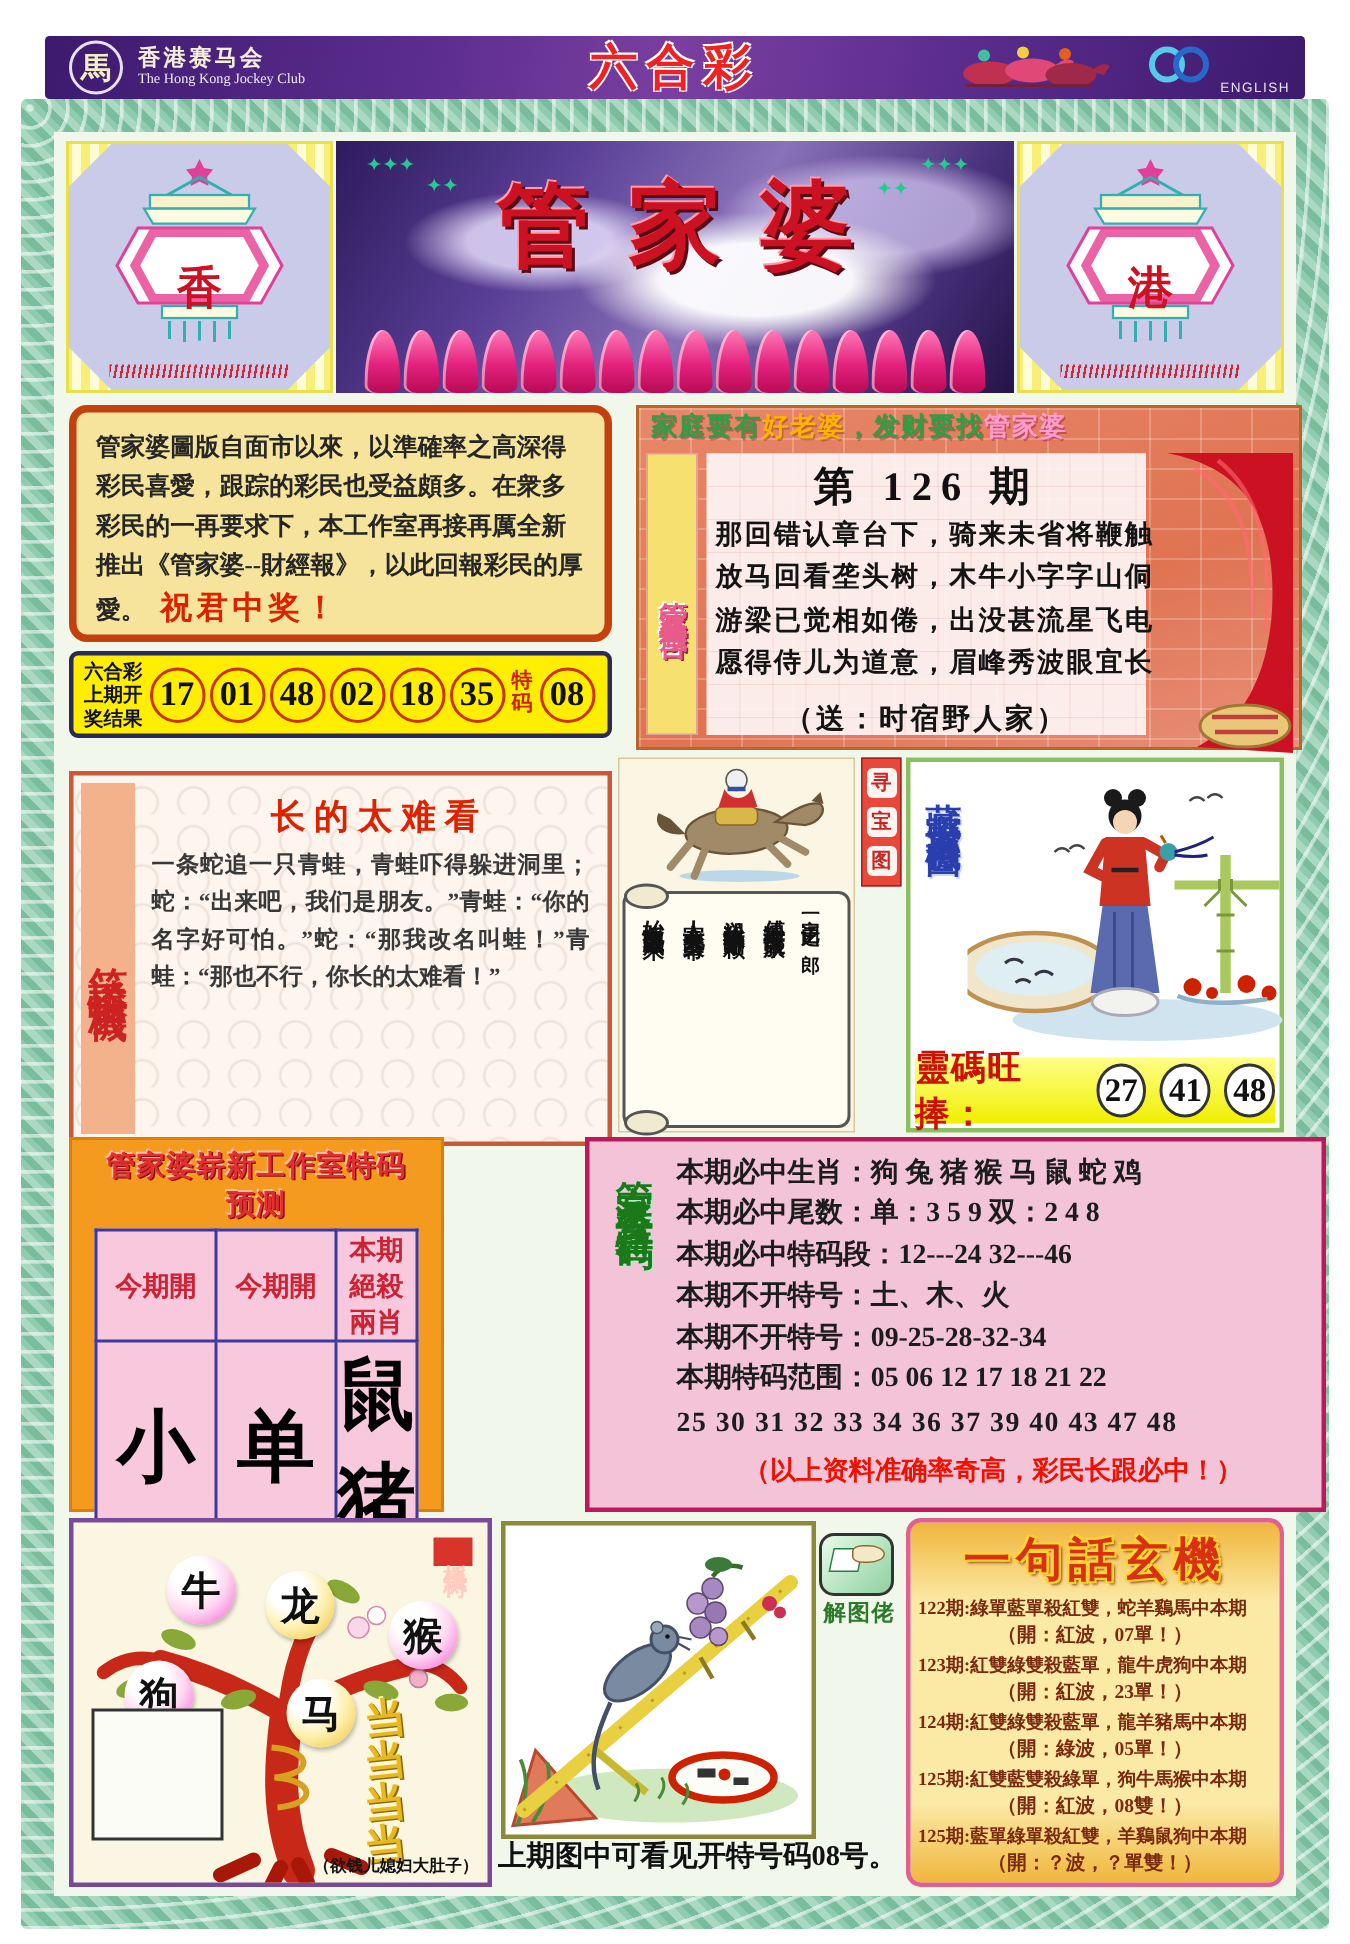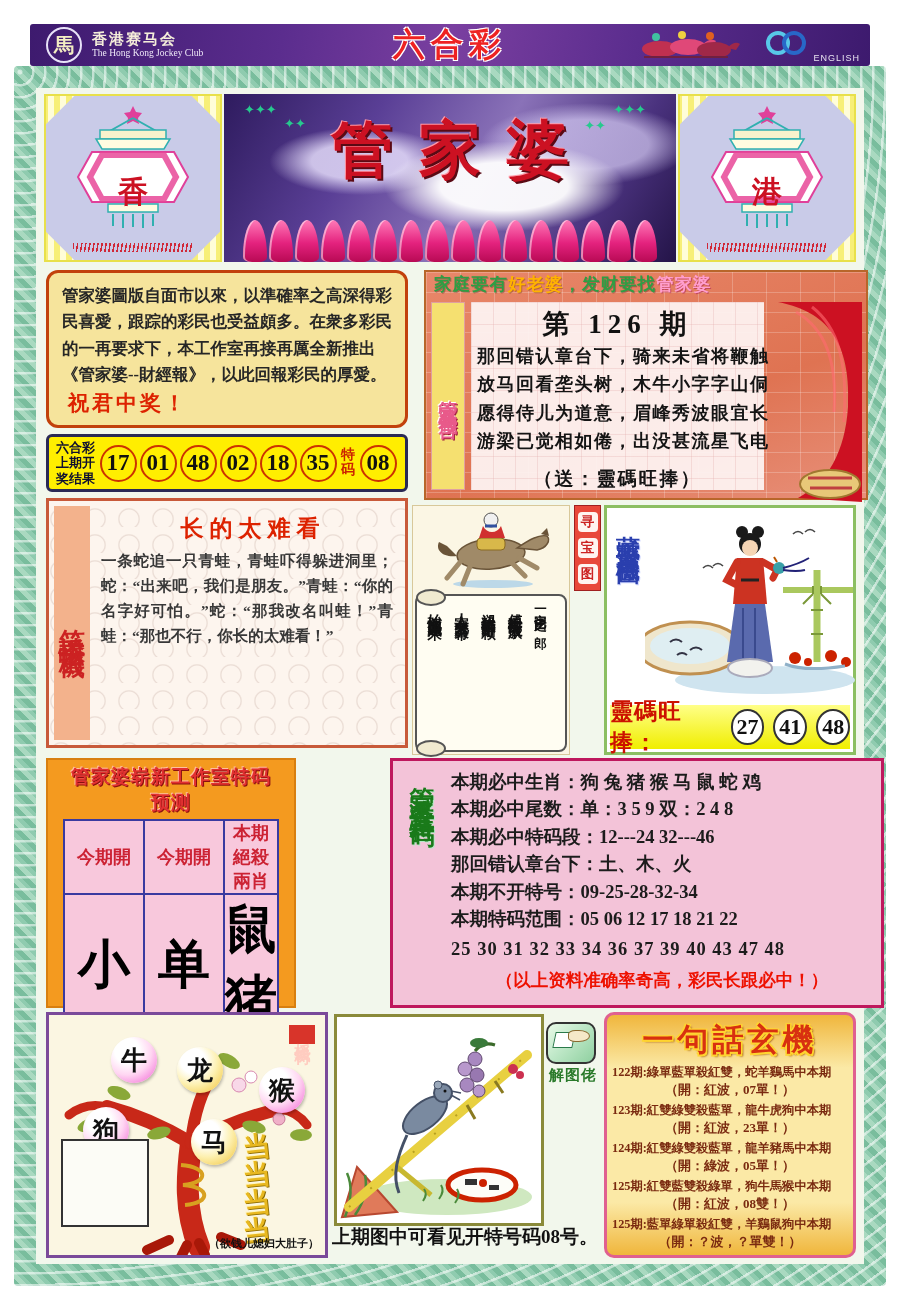--- a/index.html
+++ b/index.html
@@ -58,21 +58,21 @@
              text-shadow:-1px -1px 0 #fff,1px -1px 0 #fff,-1px 1px 0 #fff,1px 1px 0 #fff; }
   .spark { position:absolute; color:#27c98e; font-size:13px; }
   .petal-row { position:absolute; left:0; right:0; bottom:0; height:44px; display:flex; justify-content:center; gap:2px; align-items:flex-end; }
   .petal { width:24px; height:42px; background:linear-gradient(180deg,#ff7ab8 0%,#e4227e 55%,#b80a54 100%);
            border-radius:50% 50% 30% 30% / 85% 85% 12% 12%; box-shadow:inset 2px 0 0 rgba(255,255,255,.5); }
 
   
   .abox { position:absolute; }
 
   
-  .intro { left:46px; top:270px; width:362px; height:158px; background:#f6e49c; border:3px solid #c2410c;
+  .intro { left:46px; top:270px; width:362px; height:158px; background:#f6e49c; border:5px solid #c2410c;
            border-radius:12px; padding:10px 13px 6px 13px; }
   .intro-text { font-size:16.5px; font-weight:bold; color:#262626; line-height:1.6; text-align:justify; display:inline; }
   .intro-wish { display:inline; color:#dd2200; font-size:21px; font-weight:bold; letter-spacing:3px; margin-left:6px; }
 
   
   .draw { left:46px; top:434px; width:362px; height:58px; background:#ffee00; border:3px solid #2a2a55;
           border-radius:6px; display:flex; align-items:center; padding:0 4px; }
   .draw-label { font-size:13px; font-weight:bold; color:#101030; line-height:1.2; margin:0 3px; white-space:nowrap; }
   .ball { width:37px; height:37px; border:2.5px solid #cc3300; border-radius:50%; display:flex; align-items:center;
           justify-content:center; font-size:23px; font-weight:bold; color:#111; margin:0 1.5px; flex:none; }
@@ -98,21 +98,21 @@
                   linear-gradient(rgba(230,180,180,.35) 1px, transparent 1px),
                   linear-gradient(90deg, rgba(230,180,180,.35) 1px, transparent 1px),
                   rgba(253,243,242,.94);
                 background-size:22px 22px,22px 22px,auto; padding:4px 6px; }
   .poem-issue { text-align:center; font-size:27px; font-weight:bold; color:#111; letter-spacing:6px; }
   .poem-line { font-size:18px; font-weight:bold; color:#141414; letter-spacing:1.5px; line-height:1.58; white-space:nowrap; }
   .poem-ded { text-align:center; font-size:19px; font-weight:bold; color:#141414; margin-top:10px; letter-spacing:2px; }
   .cloth { position:absolute; right:4px; top:30px; bottom:8px; width:94px; }
 
   
-  .joke { left:46px; top:498px; width:362px; height:250px; border:3px solid #c85a3a; background:
+  .joke { left:46px; top:514px; width:362px; height:250px; border:3px solid #c85a3a; background:
           radial-gradient(circle at 12px 18px, transparent 9px, rgba(190,160,150,.30) 10px, transparent 11.5px),
           #fdf5ee; background-size:34px 26px; }
   .joke-side { position:absolute; left:5px; top:5px; bottom:5px; width:36px; background:#f3b28c;
                display:flex; align-items:center; justify-content:center; }
   .joke-side span { writing-mode:vertical-rl; text-orientation:upright; font-size:26px; font-weight:bold; color:#cc2222; letter-spacing:6px; }
   .joke-title { margin:12px 0 4px 52px; text-align:center; color:#dd2200; font-size:23px; font-weight:bold; letter-spacing:6px; }
   .joke-text { margin:4px 12px 0 52px; font-size:15.5px; font-weight:bold; color:#383838; line-height:1.62; text-align:justify; }
 
   
   .midcol { left:412px; top:505px; width:158px; height:250px; background:#fbf6e4; border:1px solid #d8c89a; }
@@ -326,23 +326,23 @@
     <div class="poem-banner">
       <span class="bp1">家庭要有</span><span class="bp2">好老婆</span><span class="bp3">，发财要找</span><span class="bp4">管家婆</span>
     </div>
     <div class="poem-side">
       <span>管家婆八句箴言</span>
     </div>
     <div class="poem-panel">
       <div class="poem-issue">第 126 期</div>
       <div class="poem-line">那回错认章台下，骑来未省将鞭触</div>
       <div class="poem-line">放马回看垄头树，木牛小字字山侗</div>
+      <div class="poem-line">游梁已觉相如倦，出没甚流星飞电</div>
       <div class="poem-line">愿得侍儿为道意，眉峰秀波眼宜长</div>
-      <div class="poem-line">游梁已觉相如倦，出没甚流星飞电</div>
-      <div class="poem-ded">（送：靈碼旺捧）</div>
+      <div class="poem-ded">（送：时宿野人家）</div>
     </div>
     <svg class="cloth" viewBox="0 0 94 200">
       <path d="M10,0 C50,8 84,30 80,105 C77,150 60,180 30,196 L94,200 L94,0 Z" fill="#cc1122"></path>
       <path d="M28,10 C55,25 70,55 66,110 M44,5 C70,25 80,60 76,120" stroke="#ff6a70" stroke-width="3" fill="none" opacity=".6"></path>
       <ellipse cx="62" cy="182" rx="30" ry="14" fill="#e8c878" stroke="#a07830" stroke-width="2"></ellipse>
       <path d="M40,176 h44 M42,186 h42" stroke="#c04040" stroke-width="3"></path>
     </svg>
   </div>
 
   <div class="abox joke">
@@ -455,21 +455,21 @@
   </div>
 
   <div class="abox direct">
     <div class="direct-side">
       <span>管家婆直言特码</span>
     </div>
     <div class="direct-lines">
       <div class="dline">本期必中生肖：狗 兔 猪 猴 马 鼠 蛇 鸡</div>
       <div class="dline">本期必中尾数：单：3 5 9 双：2 4 8</div>
       <div class="dline">本期必中特码段：12---24  32---46</div>
-      <div class="dline">那回错认章台下：土、木、火</div>
+      <div class="dline">本期不开特号：土、木、火</div>
       <div class="dline">本期不开特号：09-25-28-32-34</div>
       <div class="dline">本期特码范围：05 06 12 17 18 21 22</div>
       <div class="dline7">25 30 31 32 33 34 36 37 39 40 43 47 48</div>
       <div class="dnote">（以上资料准确率奇高，彩民长跟必中！）</div>
     </div>
   </div>
 
   <div class="abox tree">
     <svg width="276" height="240" viewBox="0 0 276 240">
       <path d="M150,232 C135,195 138,160 142,128" stroke="#c82818" stroke-width="22" fill="none" stroke-linecap="round"></path>

